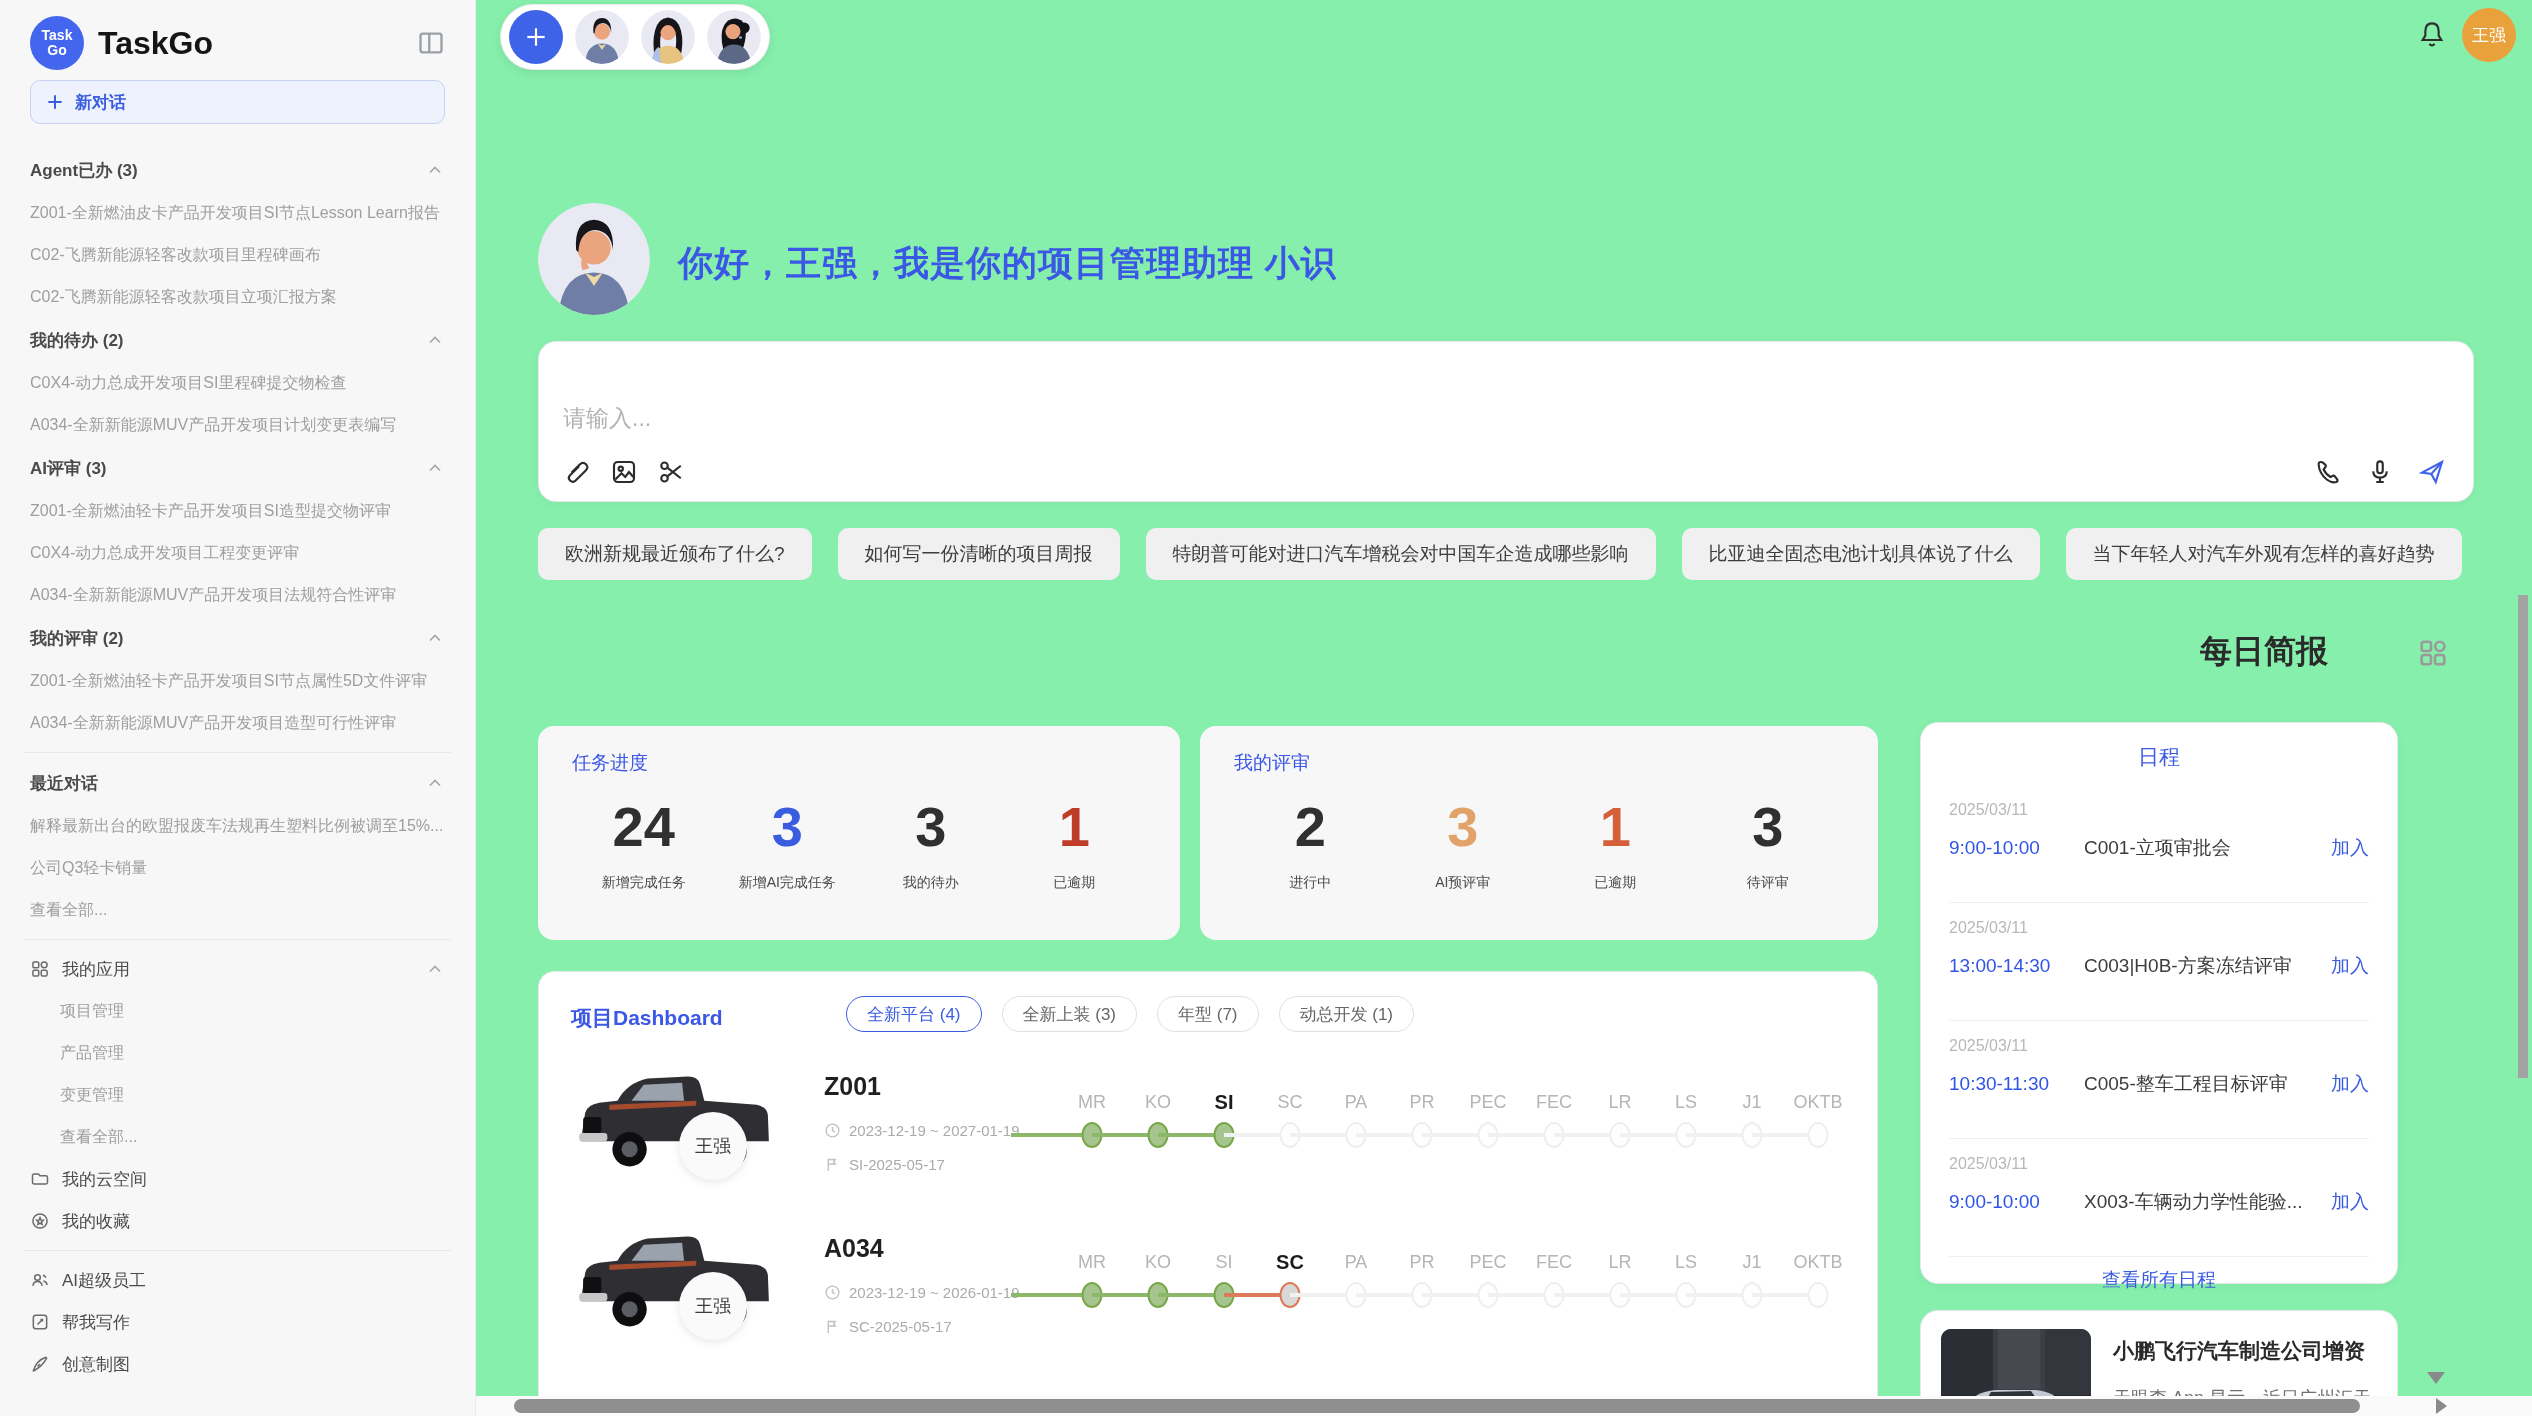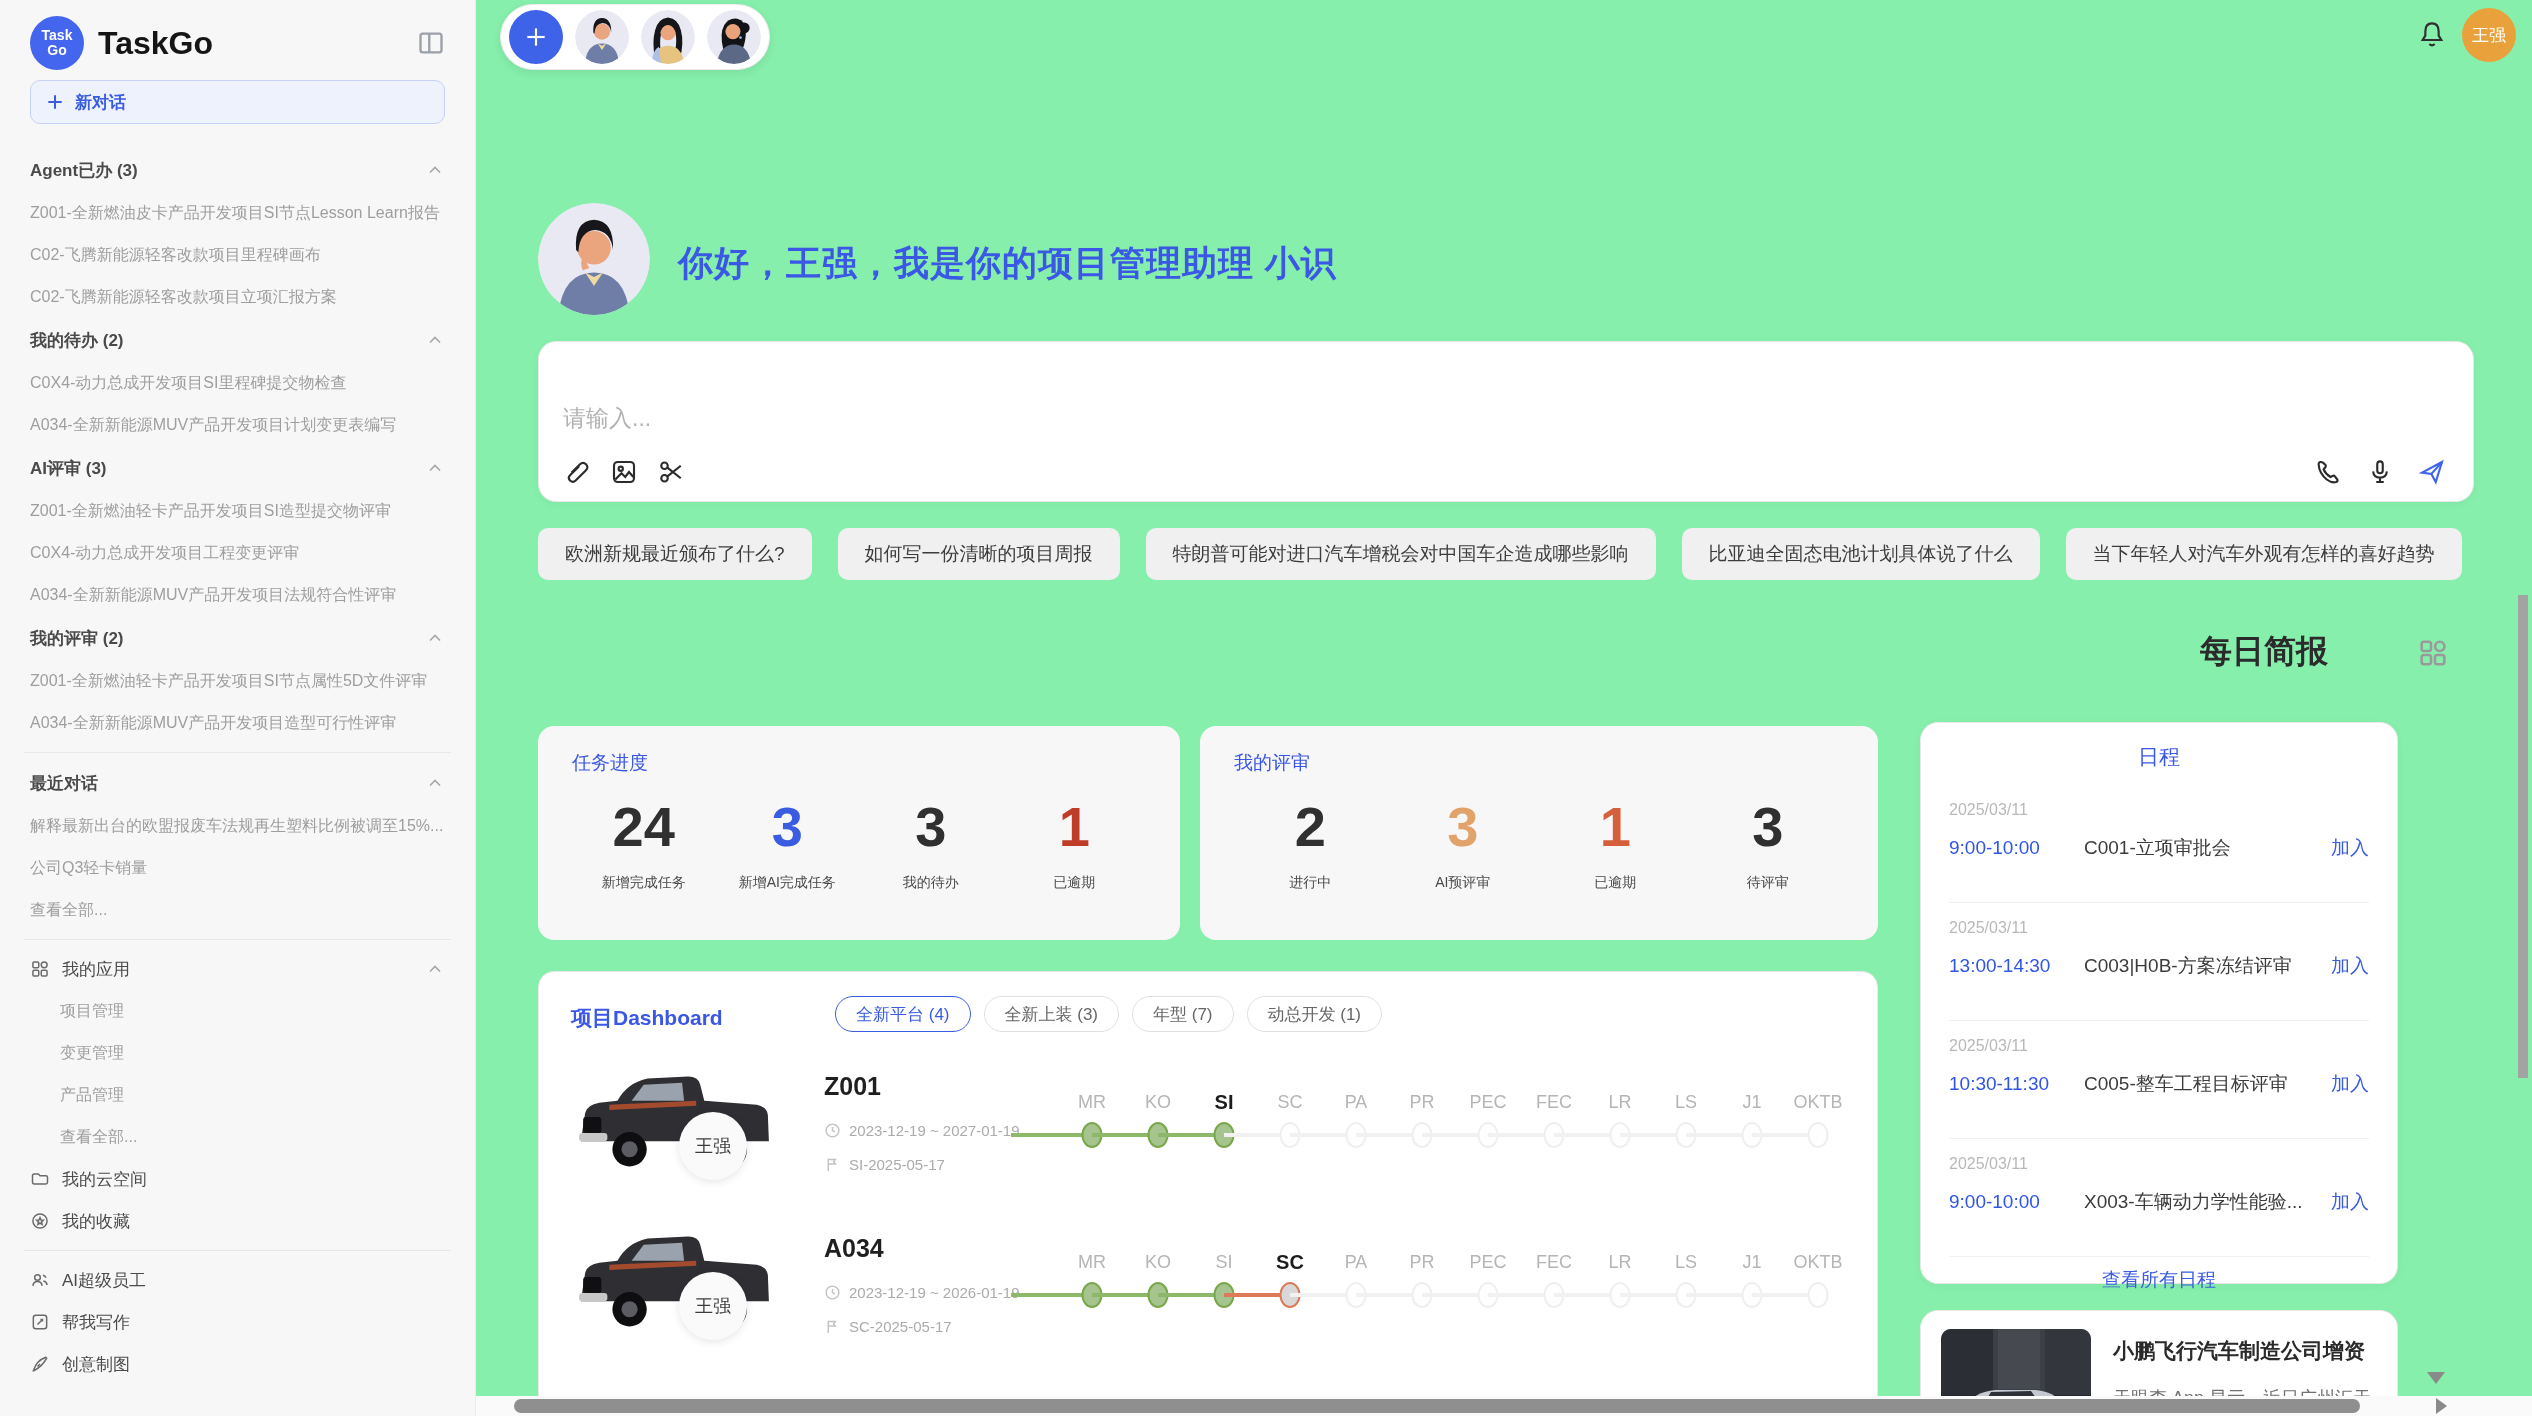--- a/index.html
+++ b/index.html
@@ -73,21 +73,21 @@
   .stat-row { display:flex; margin-top:14px; }
   .stat { flex:1; text-align:center; }
   .stat-val { font-size:56px; font-weight:600; line-height:74px; }
   .stat-lbl { font-size:14px; color:#4a4a4a; margin-top:10px; }
   .v-dark { color:#303030; } .v-blue { color:#3a5ce0; } .v-red { color:#bf3c28; } .v-orange { color:#e2a36a; }
 
   
   .dash { position:absolute; left:538px; top:971px; width:1340px; height:470px; border-radius:16px;
           background:#fff; border:1.5px solid #e8e8e8; overflow:hidden; }
   .dash-title { position:absolute; left:32px; top:32px; font-size:21px; font-weight:600; color:#3b57e6; }
-  .dash-tabs { position:absolute; left:296px; top:24px; display:flex; gap:13px; }
+  .dash-tabs { position:absolute; left:307px; top:24px; display:flex; gap:20px; }
   .dtab { height:36px; border-radius:18px; border:1.5px solid #e0e0e0; color:#666; font-size:17px;
           display:flex; align-items:center; padding:0 20px; background:#fff; cursor:pointer; white-space:nowrap; }
   .dtab.active { border-color:#3a5ce0; color:#3a5ce0; }
   .proj-truck { position:absolute; left:30px; width:212px; height:122px; }
   .proj-owner { position:absolute; width:68px; height:68px; border-radius:50%; background:#fafafa;
                 box-shadow:0 2px 8px rgba(0,0,0,.10); display:flex; align-items:center; justify-content:center;
                 font-size:18px; color:#3c3c3c; }
   .proj-name { position:absolute; left:285px; font-size:25px; font-weight:700; color:#1f1f1f; }
   .proj-meta { position:absolute; left:285px; display:flex; align-items:center; gap:8px;
                font-size:15px; color:#ababab; }
@@ -228,22 +228,22 @@
           <circle cx="17" cy="7" r="3.5"></circle>
           <rect x="3.5" y="13.5" width="7" height="7" rx="1.5"></rect>
           <rect x="13.5" y="13.5" width="7" height="7" rx="1.5"></rect>
         </svg>
       <span class="grow">我的应用</span>
       <svg class="chev" width="20" height="20" viewBox="0 0 24 24" fill="none" stroke="#a6a6a6" stroke-width="2">
           <polyline points="6 15 12 9 18 15"></polyline>
         </svg>
     </div>
     <div class="side-item side-sub">项目管理</div>
+    <div class="side-item side-sub">产品管理</div>
     <div class="side-item side-sub">变更管理</div>
-    <div class="side-item side-sub">产品管理</div>
     <div class="side-item side-sub">查看全部...</div>
 
     <div class="side-row">
       <svg width="20" height="20" viewBox="0 0 24 24" fill="none" stroke="#6b6b6b" stroke-width="1.8">
           <path d="M3 8 Q3 6 5 6 H10 L12 8 H19 Q21 8 21 10 V16 Q21 18 19 18 H5 Q3 18 3 16 Z"></path>
         </svg>
       <span class="grow">我的云空间</span>
     </div>
     <div class="side-row">
       <svg width="20" height="20" viewBox="0 0 24 24" fill="none" stroke="#6b6b6b" stroke-width="1.8">

